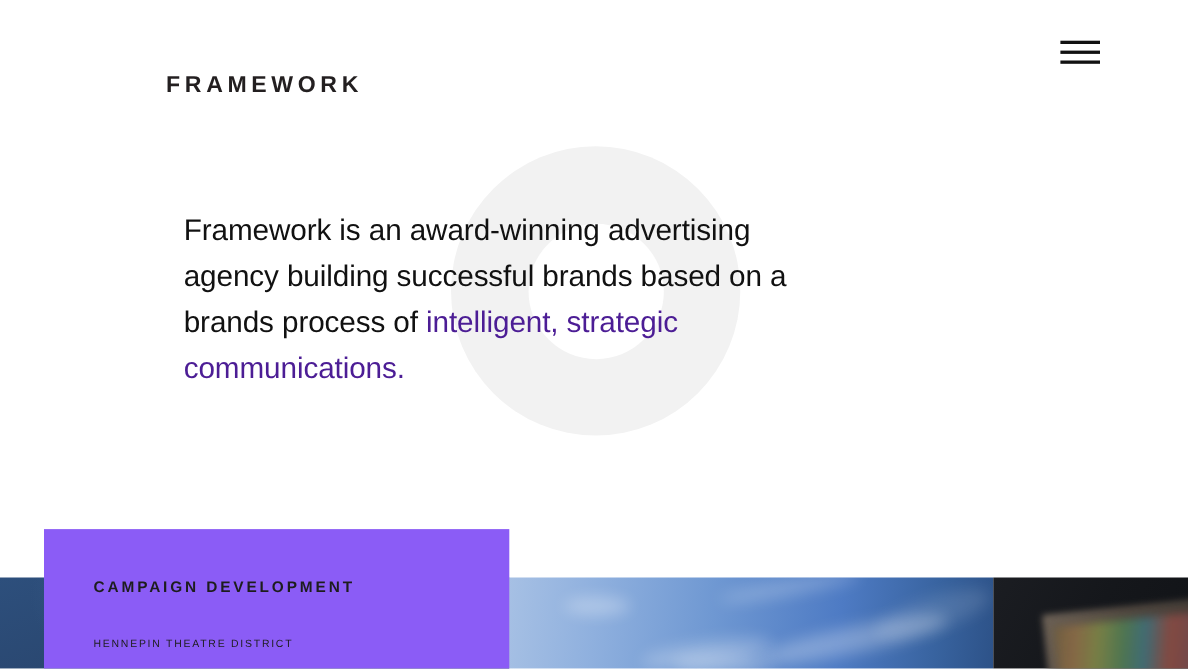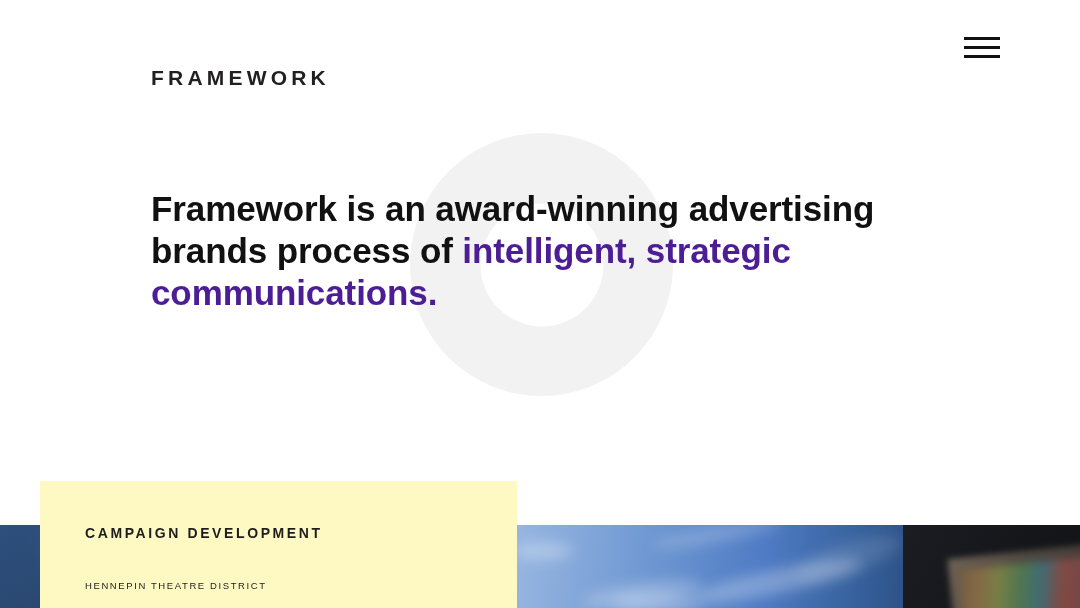--- a/index.html
+++ b/index.html
@@ -59,25 +59,26 @@
   }
 
   
   .hero {
     position:absolute;
     left:151px; top:188px;
     width:790px;
     z-index:5;
   }
   .hero-line {
-    font-size:35px;
-    font-weight:700;
+    font-size:27px;
+    font-weight:400;
     line-height:42px;
     color:#111111;
     letter-spacing:-0.1px;
+    margin-left:16px;
   }
   .accent { color:#4c1d95; }
 
   
   .strip {
     position:absolute; left:0; top:525px; width:1080px; height:83px;
     z-index:10;
   }
   .panel { position:absolute; top:0; height:83px; overflow:hidden; }
 
@@ -140,22 +141,22 @@
       #3f6f7a 60%,
       #8a4a42 76%,
       #6a4a52 100%);
     opacity:.92;
   }
 
   
   .card {
     position:absolute;
     left:40px; top:481px;
-    width:477px; height:127px;
-    background:#fef9c3;
+    width:423px; height:127px;
+    background:#8b5cf6;
     z-index:20;
   }
   .card-title {
     position:absolute;
     left:45px; top:44px;
     font-size:14px;
     font-weight:700;
     letter-spacing:2.6px;
     color:#1d1d1d;
     white-space:nowrap;
@@ -183,20 +184,23 @@
       <span></span>
       <span></span>
     </button>
   </div>
 
   <div class="watermark"></div>
 
   <div class="hero">
     <div class="hero-line">
       <span>Framework is an award-winning advertising</span>
+    </div>
+    <div class="hero-line">
+      <span>agency building successful brands based on a</span>
     </div>
     <div class="hero-line">
       <span>brands process of </span><span class="accent">intelligent, strategic</span>
     </div>
     <div class="hero-line">
       <span class="accent">communications.</span>
     </div>
   </div>
 
   <div class="strip">

